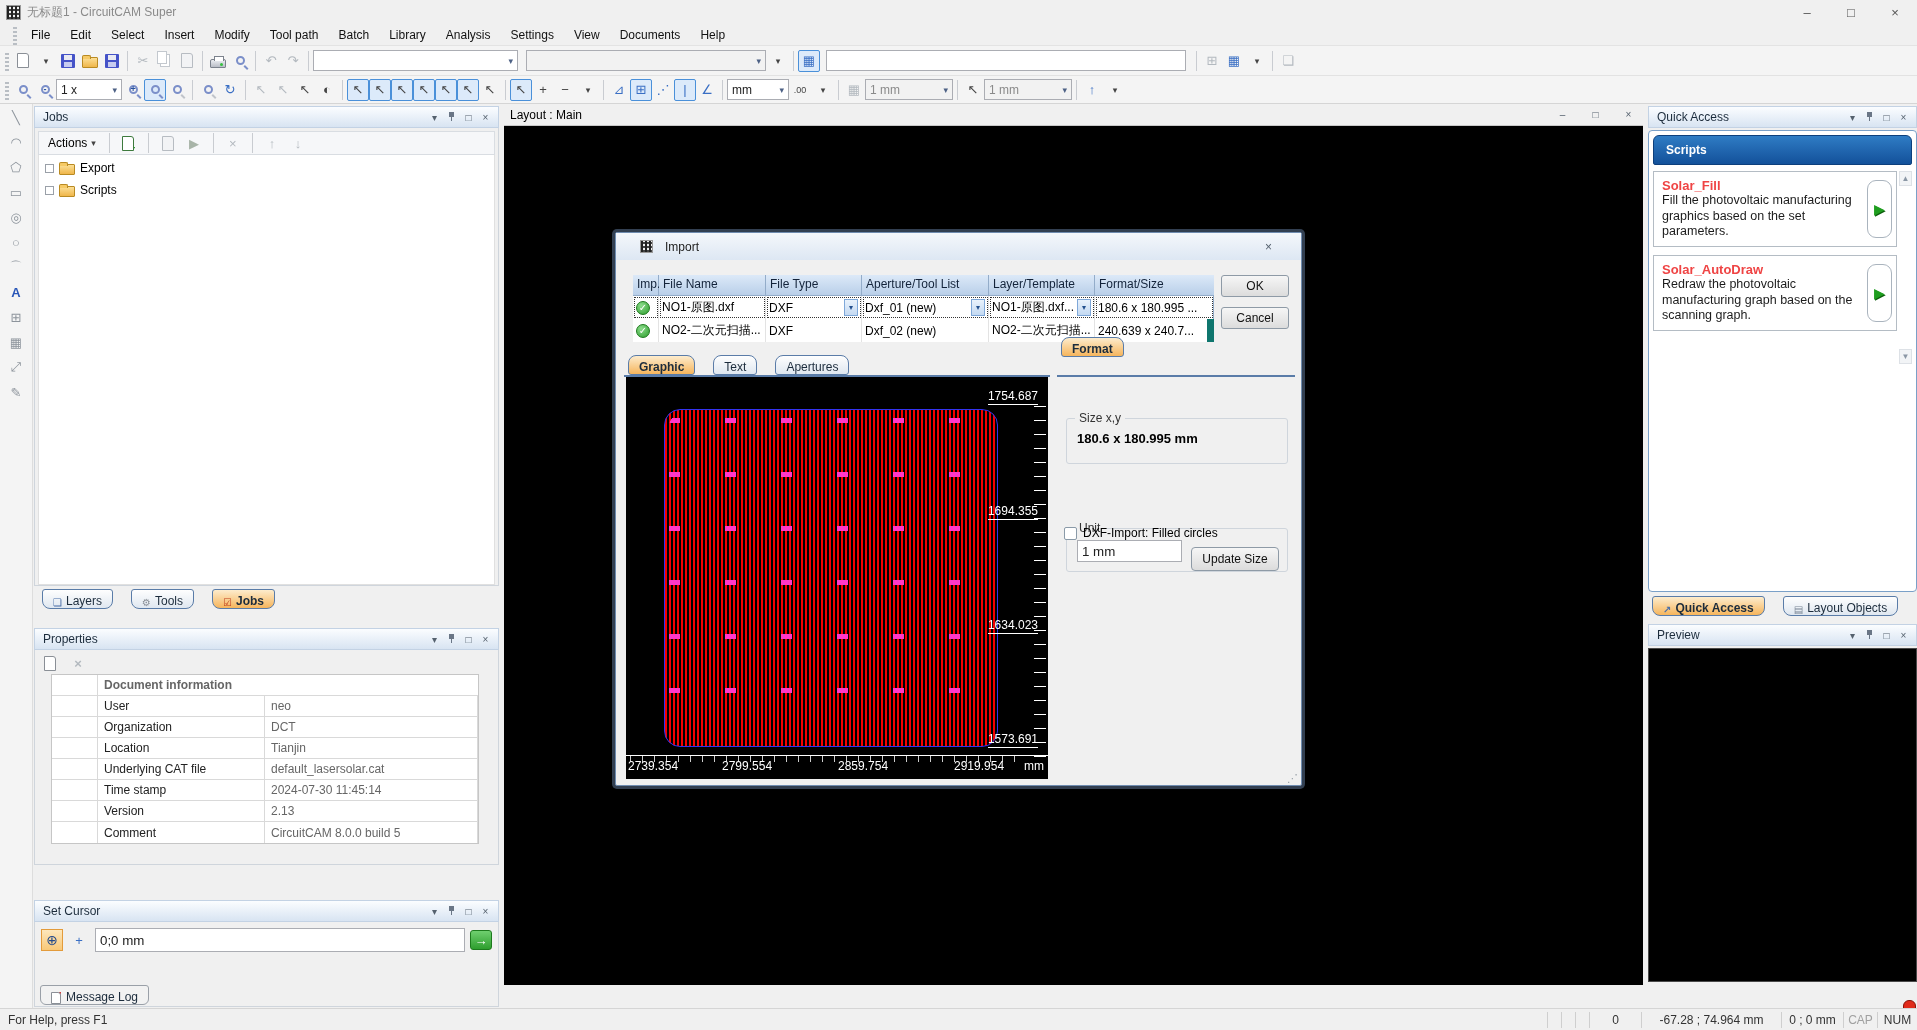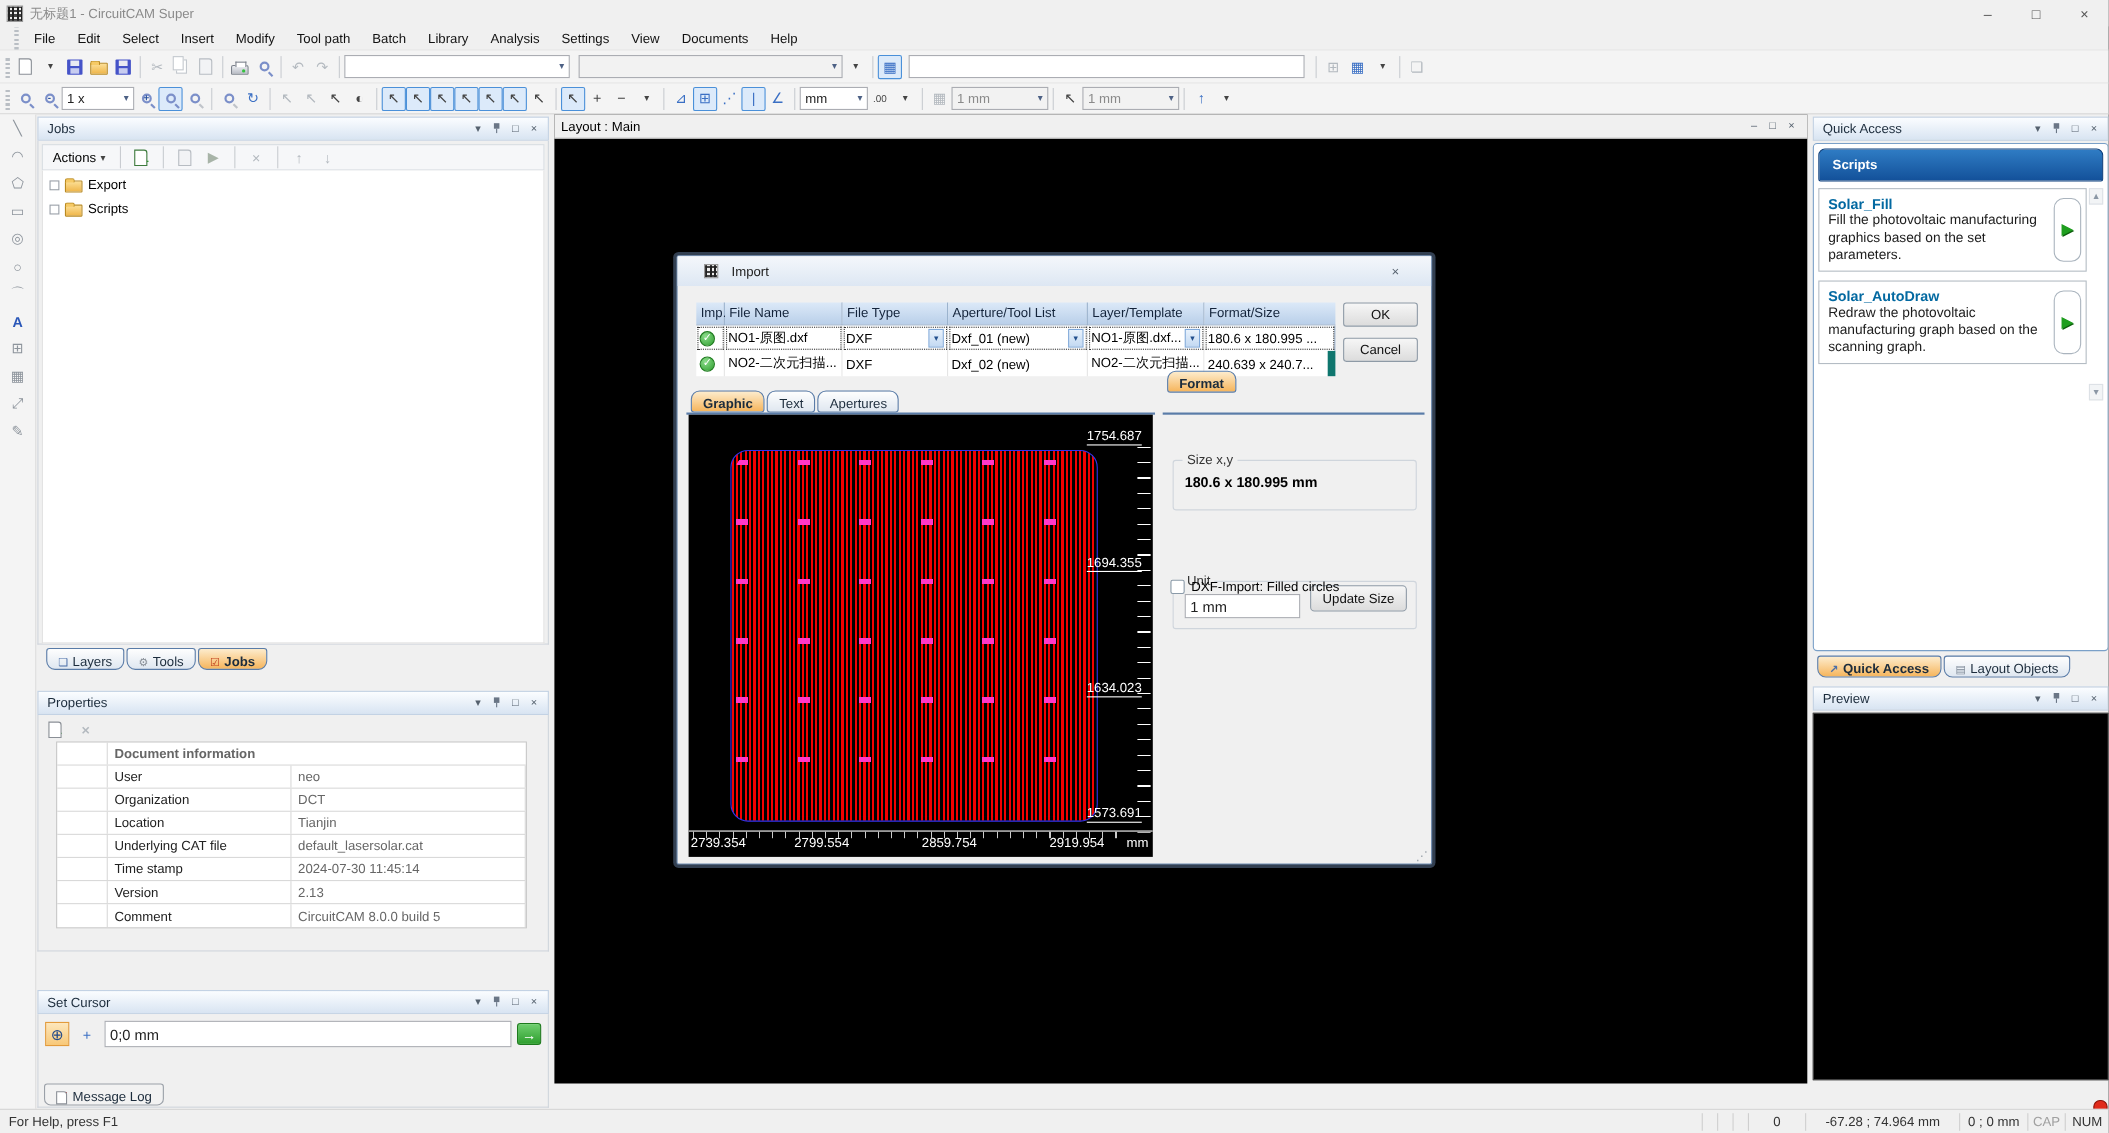--- a/index.html
+++ b/index.html
@@ -1,19 +1,19 @@
 <!DOCTYPE html>
 <html><head>
 <meta charset="utf-8">
 <style>
   html,body{margin:0;padding:0;background:#777;}
   *{box-sizing:border-box;}
   #app{position:relative;width:1917px;height:1030px;background:#f0f0f0;font-family:"Liberation Sans","DejaVu Sans",sans-serif;font-size:12px;color:#000;overflow:hidden;}
   .abs{position:absolute;}
-  .row{display:flex;align-items:center;}
+  .row{display:flex;align-items:center;gap:16px;}
   .grow{flex:1;}
   .sep-v{width:1px;height:20px;background:#c9ccd1;margin:0 4px;}
   .grip{width:4px;height:20px;margin:0 3px;background:repeating-linear-gradient(0deg,#b9bec4 0 2px,transparent 2px 4px);}
   
   #titlebar{left:0;top:0;width:1917px;height:24px;background:#f0f0f0;display:flex;align-items:center;padding-left:6px;color:#8a8a8a;}
   .logo{width:15px;height:15px;margin-right:6px;background:
     repeating-linear-gradient(90deg,#222 0 2px,transparent 2px 4px),
     repeating-linear-gradient(0deg,#444 0 2px,#eee 2px 4px);border:1px solid #999;}
   .wbtn{width:44px;height:24px;display:flex;align-items:center;justify-content:center;color:#555;font-size:13px;}
   #menubar{left:0;top:24px;width:1917px;height:22px;display:flex;align-items:center;padding-left:10px;gap:2px;border-bottom:1px solid #e3e3e3;}
@@ -89,21 +89,21 @@
     -webkit-mask-image:repeating-linear-gradient(90deg,#000 0 11px,transparent 11px 56px);
     mask-image:repeating-linear-gradient(90deg,#000 0 11px,transparent 11px 56px);}
   .rlab{position:absolute;color:#fff;font-size:12px;border-bottom:1px solid #fff;padding-bottom:1px;}
   .rtick-y{position:absolute;width:12px;background:repeating-linear-gradient(0deg,#fff 0 1px,transparent 1px 14px);}
   .xruler-line{position:absolute;height:1px;background:#fff;}
   .xruler-ticks{position:absolute;height:6px;background:repeating-linear-gradient(90deg,#ccc 0 1px,transparent 1px 12px);}
   
   #qa-box{border:1px solid #7aa0c8;border-radius:4px;background:#fff;}
   #qa-head{background:linear-gradient(#2f7cc4,#13519a);border:1px solid #0d3f7c;border-radius:6px 6px 2px 2px;color:#fff;font-weight:bold;display:flex;align-items:center;padding:0 12px;}
   .qa-item{border:1px solid #b4bcc4;background:#fff;display:flex;padding:6px 4px 6px 8px;gap:4px;}
-  .qa-name{color:#0369a1;font-weight:bold;font-size:13px;}
+  .qa-name{color:#ef4444;font-weight:bold;font-size:13px;}
   .qa-desc{color:#1c1c1c;font-size:12.5px;line-height:1.25;}
   .playbtn{width:25px;height:58px;border:1px solid #aab4be;border-radius:9px;background:#fff;display:flex;align-items:center;justify-content:center;flex:none;align-self:center;}
   .play-glyph{color:#1f9e1f;font-size:14px;text-shadow:1px 1px 0 #0c5c0c;}
   .sb-arr{width:13px;height:15px;display:flex;align-items:center;justify-content:center;color:#8b97a5;font-size:8px;background:#f2f4f6;border:1px solid #dde1e6;}
   
   #statusbar{left:0;top:1008px;width:1917px;height:22px;background:#f0f0f0;border-top:1px solid #d5d5d5;display:flex;align-items:center;color:#333;}
   .scell{height:16px;border-left:1px solid #cfcfcf;display:flex;align-items:center;justify-content:center;}
   
   #lstrip{left:0;top:104px;width:33px;height:904px;background:#f4f4f4;border-right:1px solid #ddd;display:flex;flex-direction:column;align-items:center;padding-top:4px;gap:7px;color:#8d949c;font-size:13px;}
   #lstrip .t{width:22px;height:18px;display:flex;align-items:center;justify-content:center;}
@@ -553,21 +553,21 @@
     <div class="abs" style="left:441px;top:142px;width:238px;height:2px;background:#5a7ca8;"></div>
 
     <div class="fieldset abs" style="left:450px;top:158px;width:222px;height:46px;">
       <span class="legend">Size x,y</span>
       <div style="padding:12px 0 0 10px;font-weight:bold;font-size:13px;">180.6 x 180.995 mm</div>
     </div>
 
     <div class="fieldset abs" style="left:450px;top:222px;width:222px;height:44px;">
       <span class="legend">Unit</span>
       <input class="combo abs" style="left: 10px; top: 11px; width: 105px; height: 22px;" value="1 mm">
-      <div class="btn abs" style="left:124px;top:3px;width:88px;height:24px;border-radius:4px;">
+      <div class="btn abs" style="left:124px;top:18px;width:88px;height:24px;border-radius:4px;">
           <span>Update Size</span>
         </div>
     </div>
 
     <div class="abs row" style="left:448px;top:293px;gap:6px;">
       <span style="width:13px;height:13px;background:#fff;border:1px solid #8a9aa8;border-radius:2px;"></span>
       <span>DXF-Import: Filled circles</span>
     </div>
 
     <span class="abs" style="right:3px;bottom:0px;color:#9aa2aa;font-size:11px;">⋰</span>

